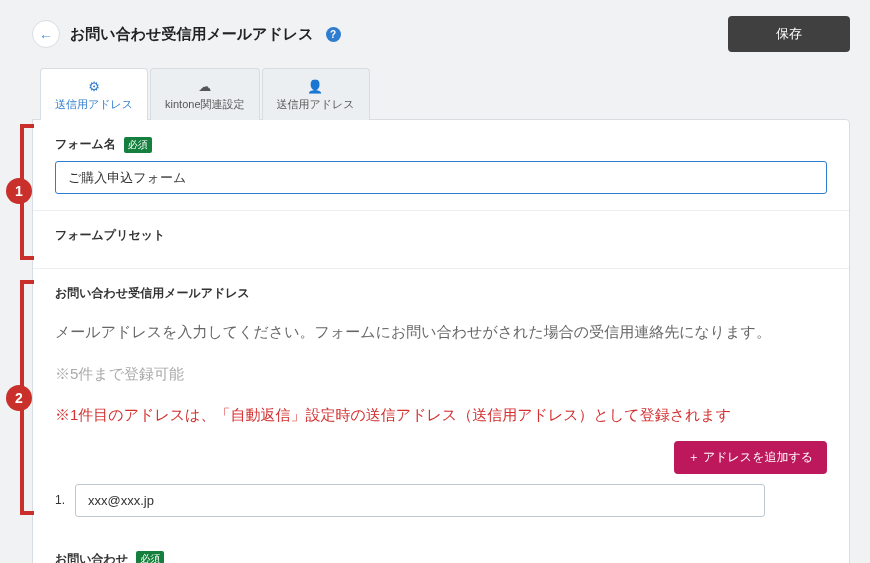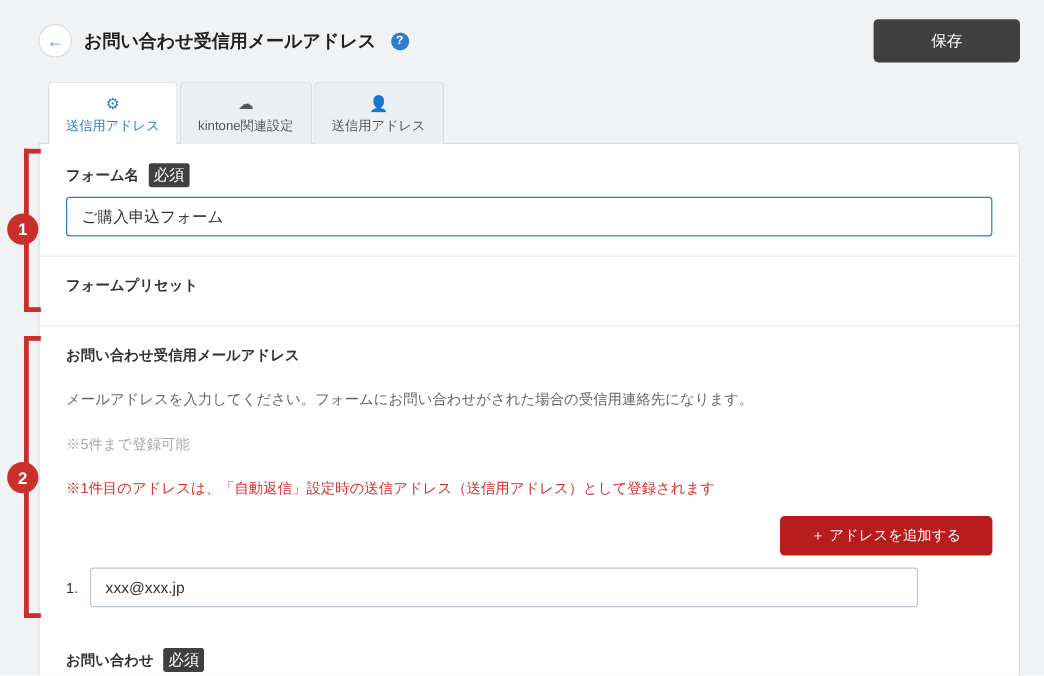--- a/index.html
+++ b/index.html
@@ -118,23 +118,23 @@
     .field-label {
       font-size: 12px;
       font-weight: bold;
       color: #333;
       margin-bottom: 8px;
       display: flex;
       align-items: center;
       gap: 8px;
     }
     .required-badge {
-      background: #404040;
-      color: #fff;
-      font-size: 13px;
+      background: #15803d;
+      color: #fff;
+      font-size: 10px;
       padding: 1px 4px;
       border-radius: 2px;
       font-weight: normal;
     }
     .text-input {
       width: 100%;
       padding: 8px 12px;
       border: 1px solid #bcc7d1;
       border-radius: 3px;
       font-size: 13px;
@@ -162,46 +162,46 @@
     .select::after {
       content: '▼';
       position: absolute;
       right: 8px;
       top: 50%;
       transform: translateY(-50%);
       font-size: 8px;
       color: #2e7dce;
     }
     .help-text {
-      font-size: 12px;
+      font-size: 15px;
       color: #666;
       margin-top: 19px;
       line-height: 1.5;
     }
     .help-text.gray {
       color: #aaa;
     }
     .help-text.red {
       color: #d32f2f;
     }
     .email-section {
       padding: 16px 22px 18px 22px;
     }
     .add-btn-row {
       display: flex;
       justify-content: flex-end;
       margin-top: 14px;
       margin-bottom: 10px;
     }
     .add-btn {
-      background: #b91c1c;
+      background: #be185d;
       color: #fff;
       border: none;
       border-radius: 4px;
-      padding: 8px 26px;
+      padding: 8px 14px;
       font-size: 12px;
       cursor: pointer;
     }
     .email-row {
       display: flex;
       align-items: center;
       gap: 8px;
     }
     .email-index {
       font-size: 12px;

